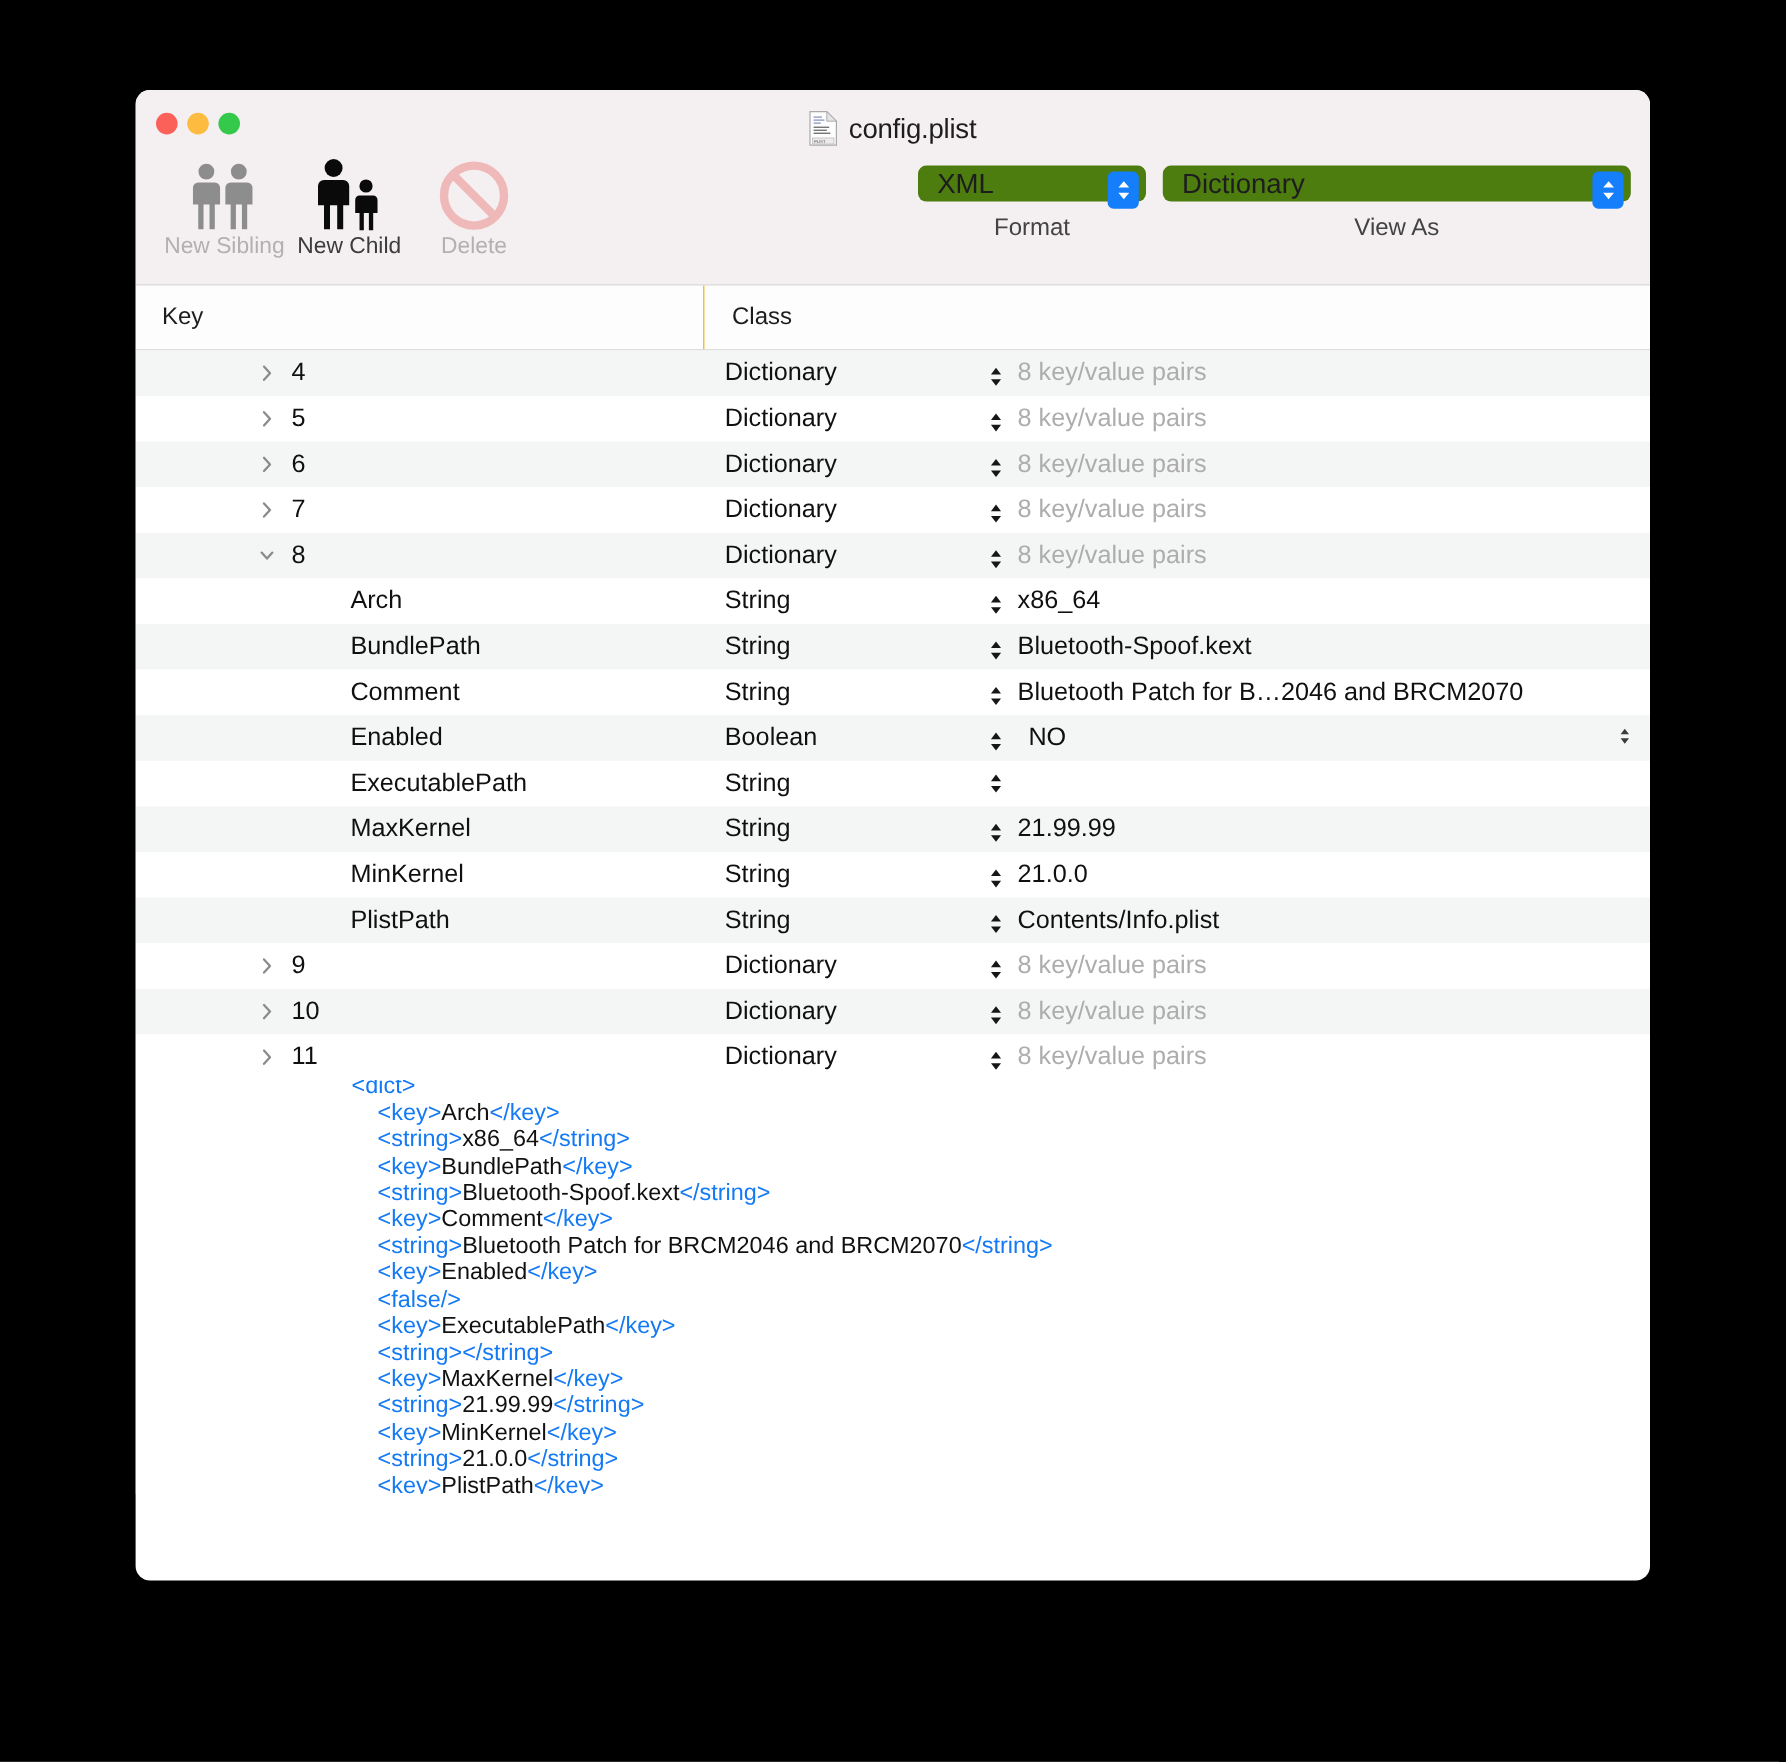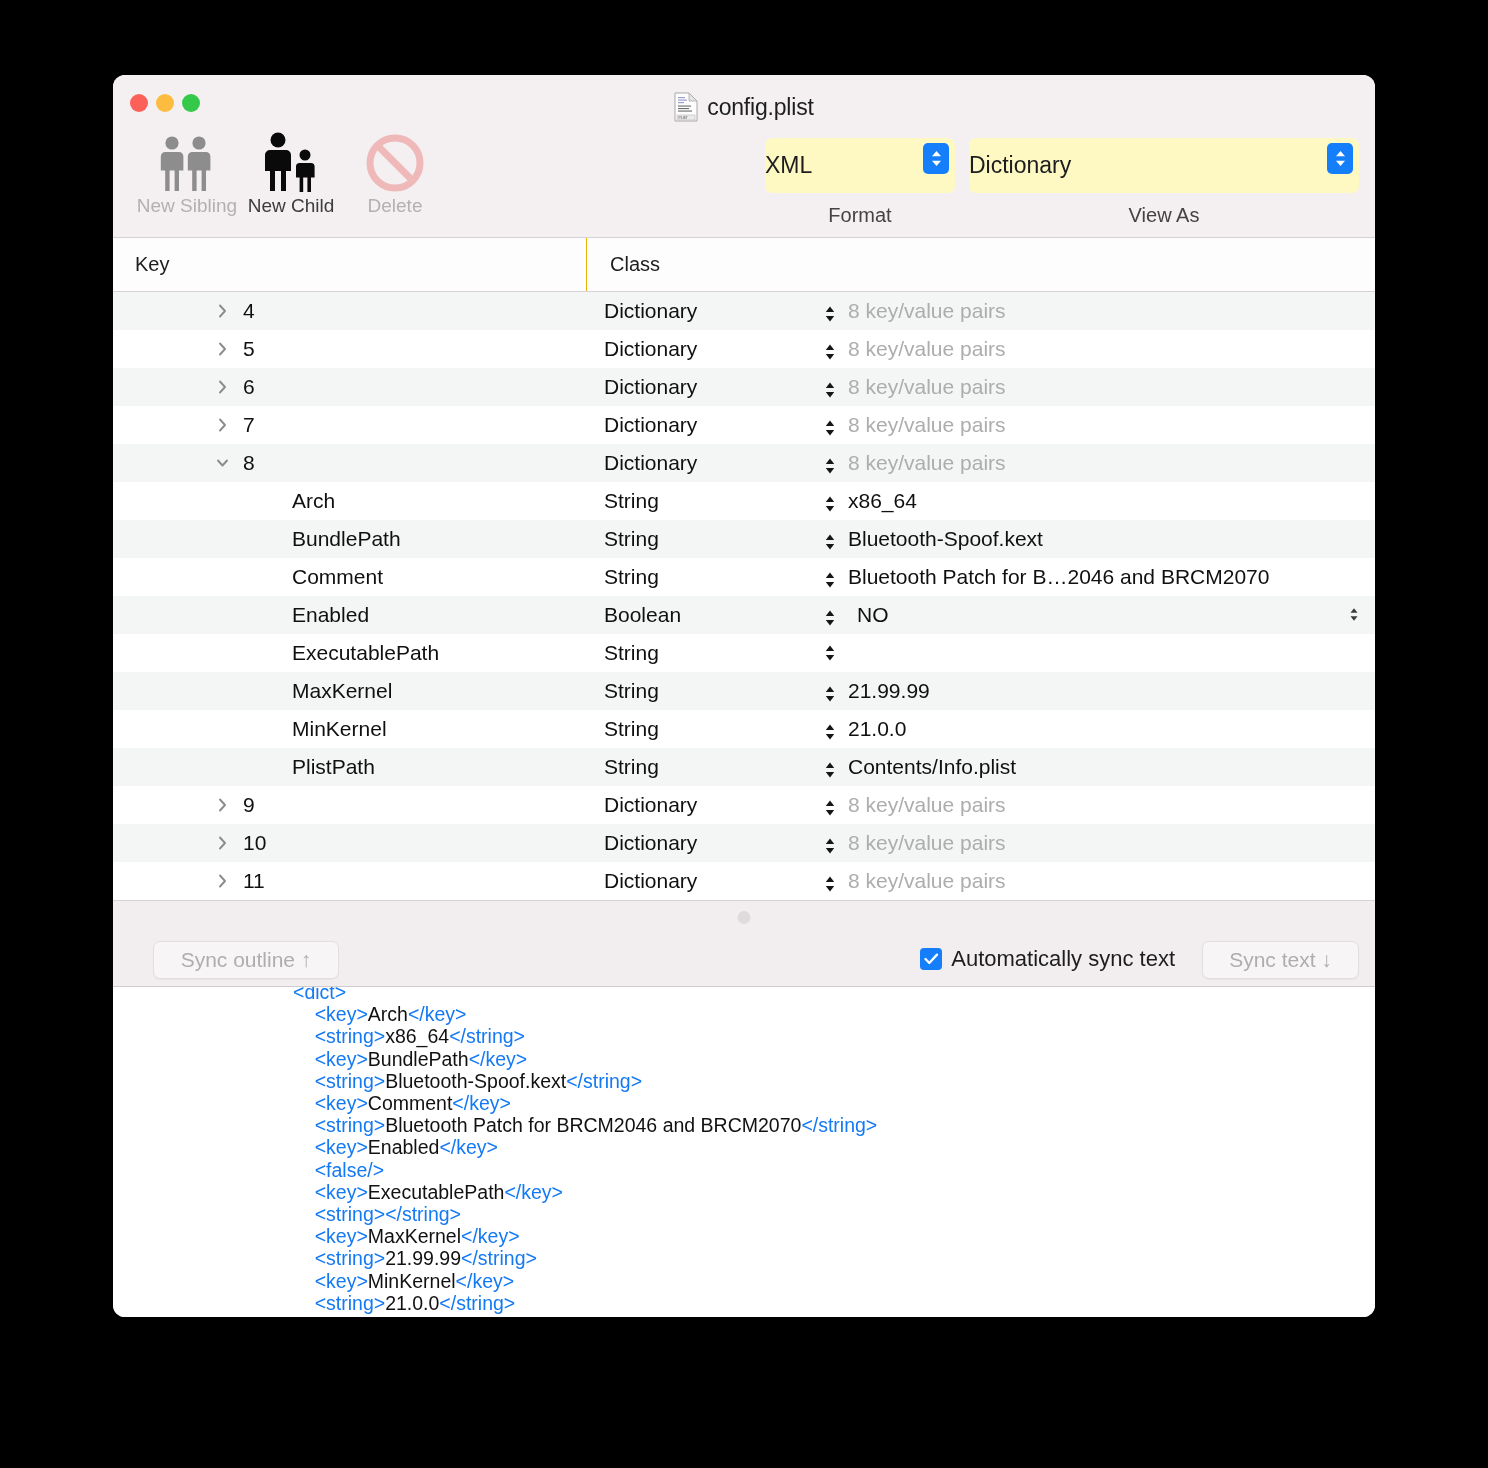--- a/index.html
+++ b/index.html
@@ -97,25 +97,26 @@
     position: absolute;
     right: 16px;
     top: 63px;
     display: flex;
     align-items: flex-start;
     gap: 14px;
   }
   .popup-group { display: flex; flex-direction: column; align-items: center; }
   .popup {
     position: relative;
-    height: 55px;
-    background: #fef9c3;
+    height: 30px;
+    background: #4d7c0f;
     border-radius: 7px;
     display: flex;
     align-items: center;
+    padding-left: 16px;
     box-sizing: border-box;
     cursor: default;
   }
   .popup .popup-text {
     font-size: 23px;
     color: #1d1d1f;
   }
   .popup.fmt { width: 190px; }
   .popup.view { width: 390px; }
   .stepper {
@@ -693,31 +694,18 @@
                 <path d="M6 1.5 L10.2 7 H1.8 Z" fill="#161616"></path>
                 <path d="M6 16.5 L10.2 11 H1.8 Z" fill="#161616"></path>
               </svg>
             </span>
             <span class="val-text muted">8 key/value pairs</span>
           </div>
         </div>
       </div>
   </div>
 
-  <div id="syncbar">
-    <div id="grabber"></div>
-    <div class="sync-btn" id="sync-outline">Sync outline ↑</div>
-    <div id="autosync">
-      <span class="cbox">
-        <svg width="15" height="12" viewBox="0 0 15 12">
-          <path d="M1.5 6 L5.3 10 L13 1.6" fill="none" stroke="#ffffff" stroke-width="2.3" stroke-linecap="round" stroke-linejoin="round"></path>
-        </svg>
-      </span>
-      <span class="lbl">Automatically sync text</span>
-    </div>
-    <div class="sync-btn" id="sync-text">Sync text ↓</div>
-  </div>
 
   <div id="source">
     <div id="source-inner"><div><span class="tag">&lt;dict&gt;</span></div><div><span class="tag">    &lt;key&gt;</span><span class="txt">Arch</span><span class="tag">&lt;/key&gt;</span></div><div><span class="tag">    &lt;string&gt;</span><span class="txt">x86_64</span><span class="tag">&lt;/string&gt;</span></div><div><span class="tag">    &lt;key&gt;</span><span class="txt">BundlePath</span><span class="tag">&lt;/key&gt;</span></div><div><span class="tag">    &lt;string&gt;</span><span class="txt">Bluetooth-Spoof.kext</span><span class="tag">&lt;/string&gt;</span></div><div><span class="tag">    &lt;key&gt;</span><span class="txt">Comment</span><span class="tag">&lt;/key&gt;</span></div><div><span class="tag">    &lt;string&gt;</span><span class="txt">Bluetooth Patch for BRCM2046 and BRCM2070</span><span class="tag">&lt;/string&gt;</span></div><div><span class="tag">    &lt;key&gt;</span><span class="txt">Enabled</span><span class="tag">&lt;/key&gt;</span></div><div><span class="tag">    &lt;false/&gt;</span></div><div><span class="tag">    &lt;key&gt;</span><span class="txt">ExecutablePath</span><span class="tag">&lt;/key&gt;</span></div><div><span class="tag">    &lt;string&gt;&lt;/string&gt;</span></div><div><span class="tag">    &lt;key&gt;</span><span class="txt">MaxKernel</span><span class="tag">&lt;/key&gt;</span></div><div><span class="tag">    &lt;string&gt;</span><span class="txt">21.99.99</span><span class="tag">&lt;/string&gt;</span></div><div><span class="tag">    &lt;key&gt;</span><span class="txt">MinKernel</span><span class="tag">&lt;/key&gt;</span></div><div><span class="tag">    &lt;string&gt;</span><span class="txt">21.0.0</span><span class="tag">&lt;/string&gt;</span></div><div><span class="tag">    &lt;key&gt;</span><span class="txt">PlistPath</span><span class="tag">&lt;/key&gt;</span></div></div>
   </div>
 
 </div>
 
 </body></html>

